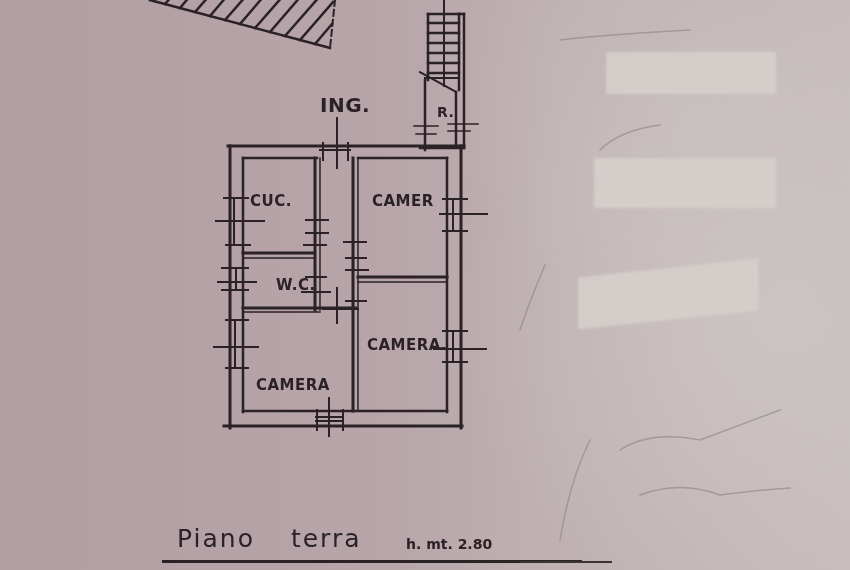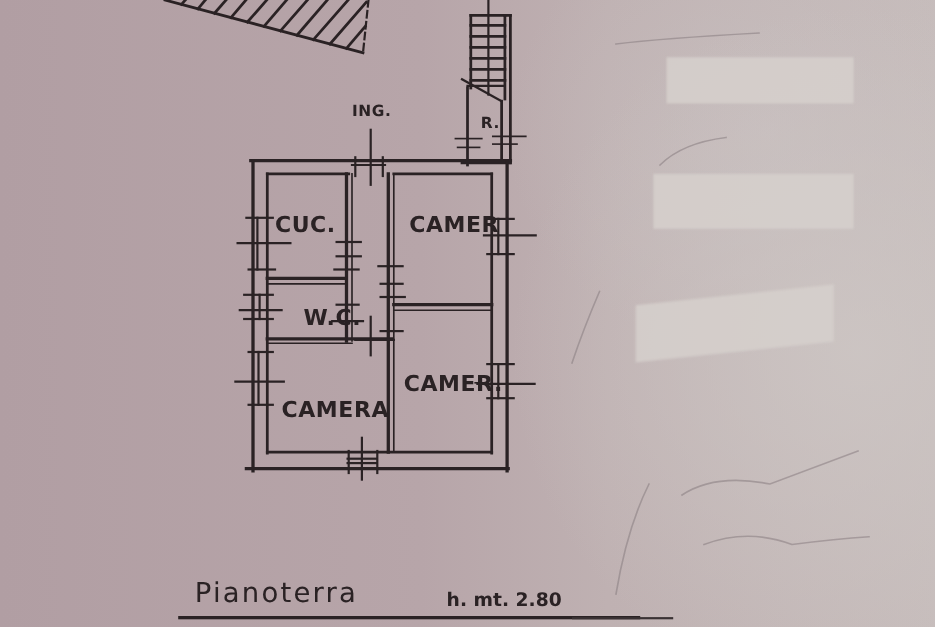--- a/index.html
+++ b/index.html
@@ -34,41 +34,41 @@
     }
     .label {
       position: absolute;
       color: #2a2224;
       font-family: "DejaVu Sans", sans-serif;
       font-weight: bold;
       letter-spacing: 0.5px;
       white-space: nowrap;
     }
     .room-label {
-      font-size: 20px;
+      font-size: 15px;
     }
     .title {
       position: absolute;
       left: 177px;
       top: 524px;
       font-family: "DejaVu Sans", sans-serif;
       color: #2a2224;
       font-size: 25px;
       letter-spacing: 2px;
       white-space: nowrap;
     }
-    .title .word2 { }
+    .title .word2 { margin-left: 36px; }
     .height {
       position: absolute;
       left: 406px;
       top: 536px;
       font-family: "DejaVu Sans", sans-serif;
       font-weight: bold;
       color: #2a2224;
-      font-size: 17px;
+      font-size: 14px;
       white-space: nowrap;
     }
     .underline {
       position: absolute;
       left: 162px;
       top: 560px;
       width: 420px;
       height: 3px;
       background: #2a2224;
     }
@@ -242,27 +242,27 @@
       <path d="M520 330 Q530 300 545 265"></path>
       <path d="M560 540 Q570 480 590 440"></path>
       <path d="M560 40 Q600 35 690 30"></path>
       <path d="M600 150 Q620 130 660 125"></path>
       <path d="M620 450 Q650 430 700 440 Q740 425 780 410"></path>
       <path d="M640 495 Q680 480 720 495 Q760 490 790 488"></path>
     </g>
   </g>
 </svg>
 
-<div class="label" style="left:320px;top:93px;font-size:14px;">ING.</div>
+<div class="label" style="left:320px;top:93px;font-size:20px;">ING.</div>
 <div class="label" style="left:437px;top:104px;font-size:14px;">R.</div>
 
 <div class="label room-label" style="left:250px;top:192px;">CUC.</div>
 <div class="label room-label" style="left:276px;top:276px;">W.C.</div>
-<div class="label room-label" style="left:256px;top:360px;">CAMERA</div>
+<div class="label room-label" style="left:256px;top:376px;">CAMERA</div>
 <div class="label room-label" style="left:372px;top:192px;">CAMER</div>
-<div class="label room-label" style="left:367px;top:336px;">CAMER.</div>
+<div class="label room-label" style="left:367px;top:336px;">CAMERA.</div>
 
 <div class="title">
   <span>Piano</span><span class="word2">terra</span>
 </div>
 <div class="height">h. mt. 2.80</div>
 <div class="underline"></div>
 <div class="underline-thin"></div>
 
 </body></html>

